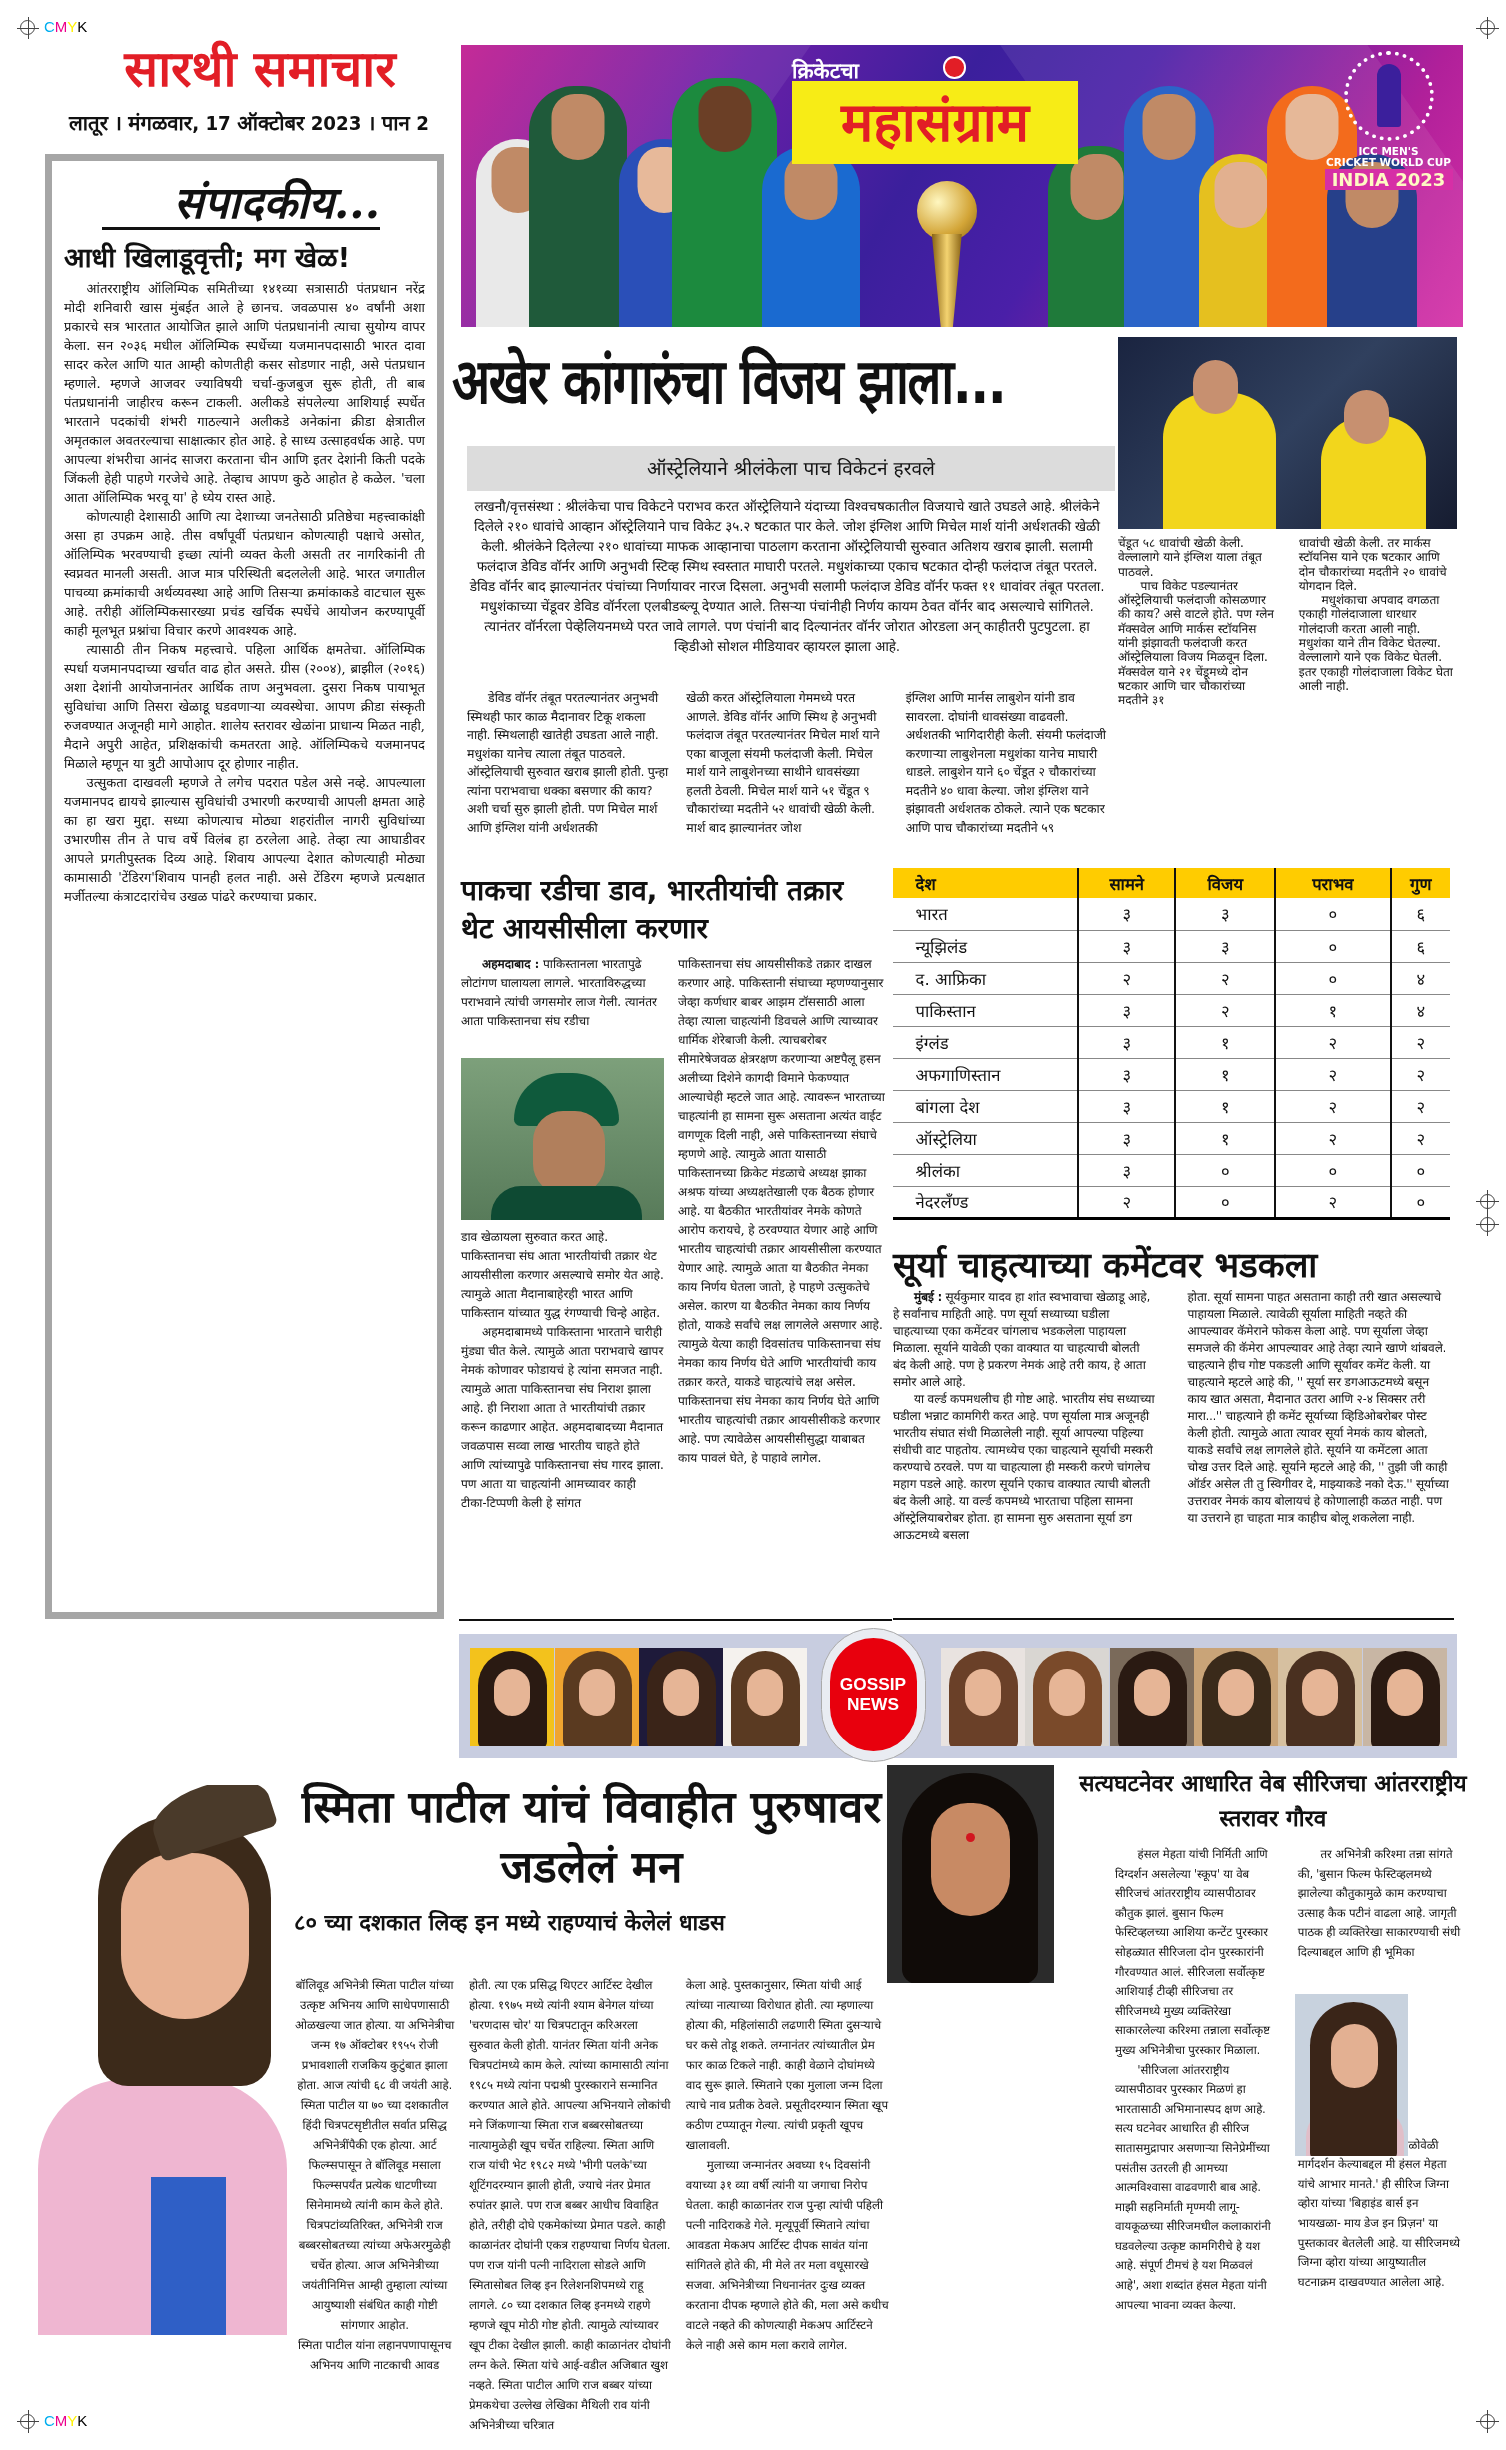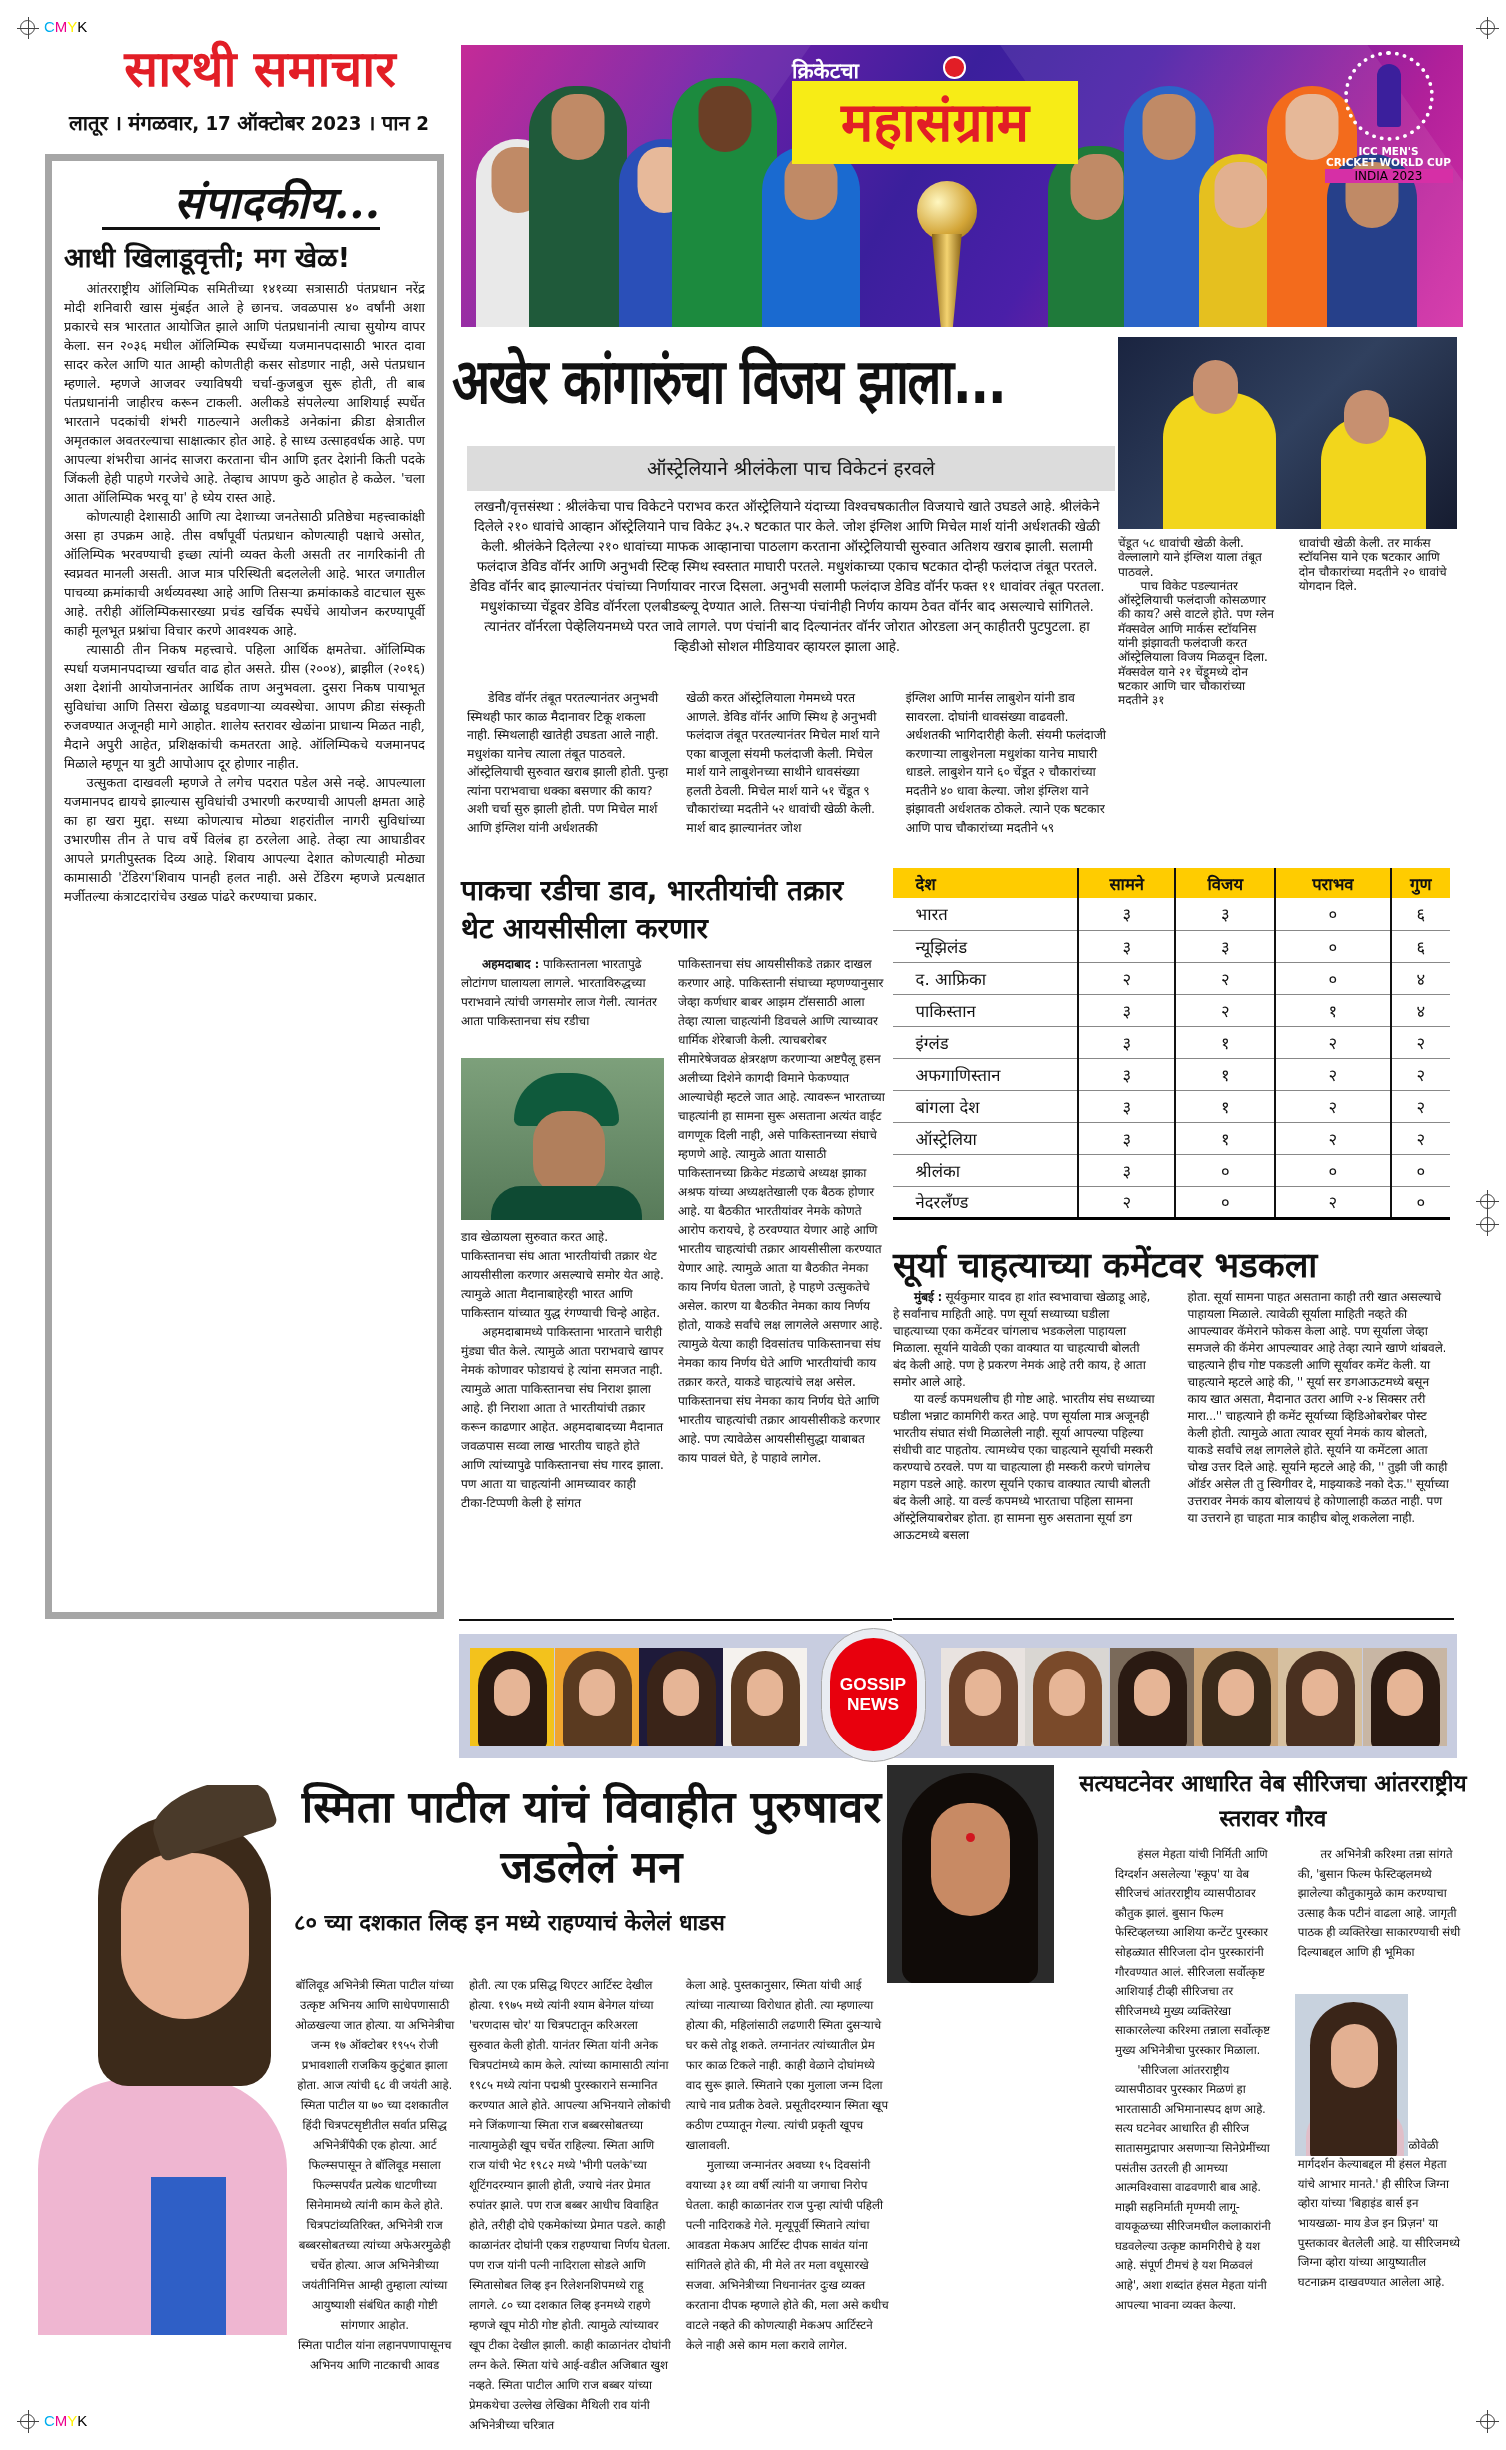--- a/index.html
+++ b/index.html
@@ -28,21 +28,21 @@
   .banner-title { position: absolute; left: 331px; top: 36px; width: 286px; height: 83px; background: #f7ec16; color: #e21e26; font-size: 54px; font-weight: bold; text-align: center; line-height: 83px; }
   .player { position: absolute; bottom: 0; border-radius: 45px 45px 0 0; }
   .player .face { position: absolute; left: 50%; transform: translateX(-50%); top: 7.5px; width: 53px; height: 66px; border-radius: 26px 26px 30px 30px; background: #c08a66; }
   .trophy { position: absolute; left: 467px; top: 136px; width: 38px; height: 147px; }
   .trophy .ball { position: absolute; left: -11.3px; top: 0; width: 60px; height: 60px; border-radius: 50%; background: radial-gradient(circle at 35% 35%, #fff7c0, #d3a537 60%, #8a6414); }
   .trophy .stem { position: absolute; left: 3.8px; top: 53px; width: 30px; height: 94px; background: linear-gradient(90deg, #8a6414, #f4d370, #8a6414); clip-path: polygon(0 0, 100% 0, 70% 100%, 30% 100%); }
   .wc-logo { position: absolute; right: 10.5px; top: 6px; width: 128px; text-align: center; color: #fff; }
   .wc-logo .mark { width: 90px; height: 90px; margin: 0 auto 4.5px; border-radius: 50%; border: 4.5px dotted #fff; position: relative; }
   .wc-logo .mark::after { content: ""; position: absolute; left: 29px; top: 9px; width: 24px; height: 63px; background: #3b1f9c; border-radius: 12px 12px 3px 3px; }
   .wc-logo .l1 { font-size: 10.5px; font-weight: bold; line-height: 1.1; }
-  .wc-logo .l2 { font-size: 12px; font-weight: normal; color: #000000; background: #d62fa6; }
+  .wc-logo .l2 { font-size: 18px; font-weight: bold; color: #fef9c3; background: #d62fa6; }
 
   
   .editorial { left: 45px; top: 154px; width: 399px; height: 1465px; border: 7.5px solid #a6a6a6; background: #fff; padding: 10.5px 12px; }
   .editorial-label { font-family: "DejaVu Serif", serif; font-style: italic; font-weight: bold; font-size: 44px; text-align: right; line-height: 1.1; margin-left: 38px; margin-right: 45px; border-bottom: 3px solid #111; padding-top: 7.5px; }
   .editorial-headline { font-size: 27px; font-weight: bold; margin-top: 7.5px; margin-bottom: 4.5px; }
   .editorial-body { font-size: 13px; line-height: 19px; text-align: justify; font-family: "DejaVu Serif", serif; }
   .editorial-body p { text-indent: 22.6px; }
 
   
   .main-headline { left: 452px; top: 348px; width: 663px; font-size: 50px; font-weight: 900; font-family: "DejaVu Sans", sans-serif; letter-spacing: -1.5px; line-height: 1.1; transform: scaleY(1.25); transform-origin: top left; }
@@ -239,20 +239,21 @@
     <div class="h1"></div>
     <div class="h2"></div>
 </div>
 <div class="abs right-cols">
   <div class="col">
     <p>चेंडूत ५८ धावांची खेळी केली. वेल्लालागे याने इंग्लिश याला तंबूत पाठवले.</p>
     <p class="indent">पाच विकेट पडल्यानंतर ऑस्ट्रेलियाची फलंदाजी कोसळणार की काय? असे वाटले होते. पण ग्लेन मॅक्सवेल आणि मार्कस स्टॉयनिस यांनी झंझावती फलंदाजी करत ऑस्ट्रेलियाला विजय मिळवून दिला. मॅक्सवेल याने २१ चेंडूमध्ये दोन षटकार आणि चार चौकारांच्या मदतीने ३१</p>
   </div>
   <div class="col">
     <p>धावांची खेळी केली. तर मार्कस स्टॉयनिस याने एक षटकार आणि दोन चौकारांच्या मदतीने २० धावांचे योगदान दिले.</p>
+    <p class="indent">मधुशंकाचा अपवाद वगळता एकाही गोलंदाजाला धारधार गोलंदाजी करता आली नाही. मधुशंका याने तीन विकेट घेतल्या. वेल्लालागे याने एक विकेट घेतली. इतर एकाही गोलंदाजाला विकेट घेता आली नाही.</p>
   </div>
 </div>
 
 <div class="abs pak-headline">पाकचा रडीचा डाव, भारतीयांची तक्रार थेट आयसीसीला करणार</div>
 <div class="abs pak-col1">
   <p class="indent"><b>अहमदाबाद :</b> <span>पाकिस्तानला भारतापुढे लोटांगण घालायला लागले. भारताविरुद्धच्या पराभवाने त्यांची जगसमोर लाज गेली. त्यानंतर आता पाकिस्तानचा संघ रडीचा</span></p>
 </div>
 <div class="abs pak-photo">
   <div class="cap"></div>
     <div class="face"></div>

